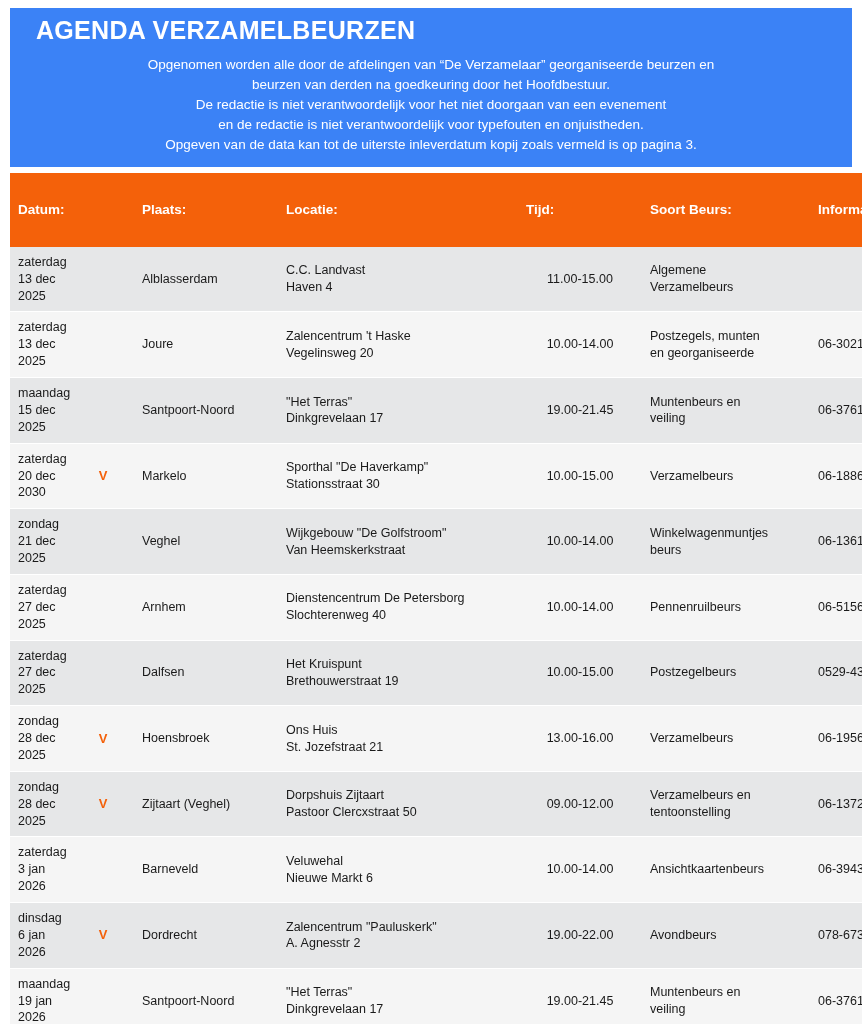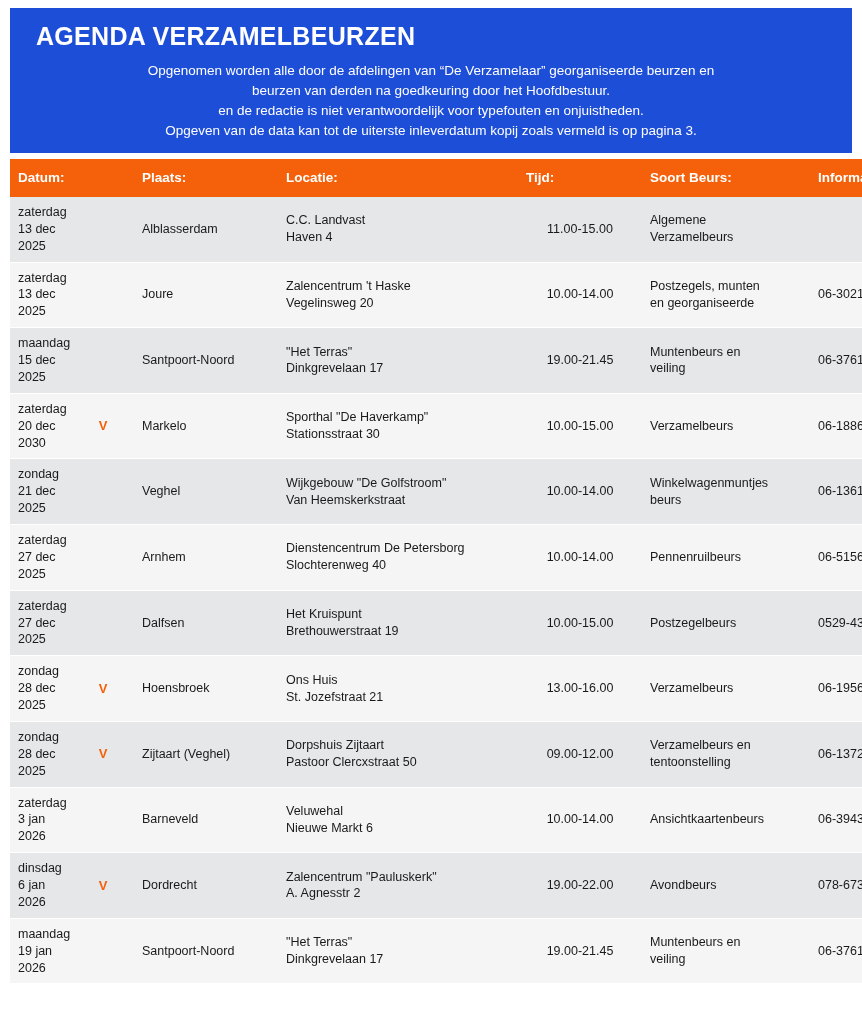--- a/index.html
+++ b/index.html
@@ -11,23 +11,23 @@
     width: 862px;
     font-family: "Liberation Sans", sans-serif;
     color: #1a1a1a;
   }
   .page {
     width: 862px;
     box-sizing: border-box;
     padding: 8px 10px 10px 10px;
   }
   .header-block {
-    background: #1d4ed8;
+    background: #3b82f6;
     color: #ffffff;
-    padding: 12px 14px 12px 14px;
+    padding: 6px 14px 12px 14px;
     box-sizing: border-box;
   }
   .header-title {
     font-size: 25px;
     font-weight: bold;
     letter-spacing: 0.3px;
     margin: 2px 0 10px 12px;
   }
   .header-lines {
     text-align: center;
@@ -43,21 +43,21 @@
     width: 842px;
     table-layout: fixed;
     margin-top: 6px;
   }
   table.agenda th {
     background: #f4610a;
     color: #ffffff;
     font-size: 13.5px;
     font-weight: bold;
     text-align: left;
-    padding: 6px 8px;
+    padding: 24px 8px;
     height: 26px;
     vertical-align: middle;
   }
   table.agenda td {
     font-size: 12.5px;
     padding: 7px 8px;
     vertical-align: middle;
     line-height: 1.35;
     border-bottom: 1px solid #ffffff;
   }
@@ -94,20 +94,21 @@
 </head>
 <body>
 
 <div class="page">
 
   <div class="header-block">
     <div class="header-title">AGENDA VERZAMELBEURZEN</div>
     <div class="header-lines">
       <div>Opgenomen worden alle door de afdelingen van “De Verzamelaar” georganiseerde beurzen en</div>
       <div>beurzen van derden na goedkeuring door het Hoofdbestuur.</div>
+      <div>De redactie is niet verantwoordelijk voor het niet doorgaan van een evenement</div>
       <div>en de redactie is niet verantwoordelijk voor typefouten en onjuistheden.</div>
       <div>Opgeven van de data kan tot de uiterste inleverdatum kopij zoals vermeld is op pagina 3.</div>
     </div>
   </div>
 
   <table class="agenda">
     <thead>
       <tr>
         <th class="col-date" colspan="2">Datum:</th>
         <th class="col-place">Plaats:</th>

